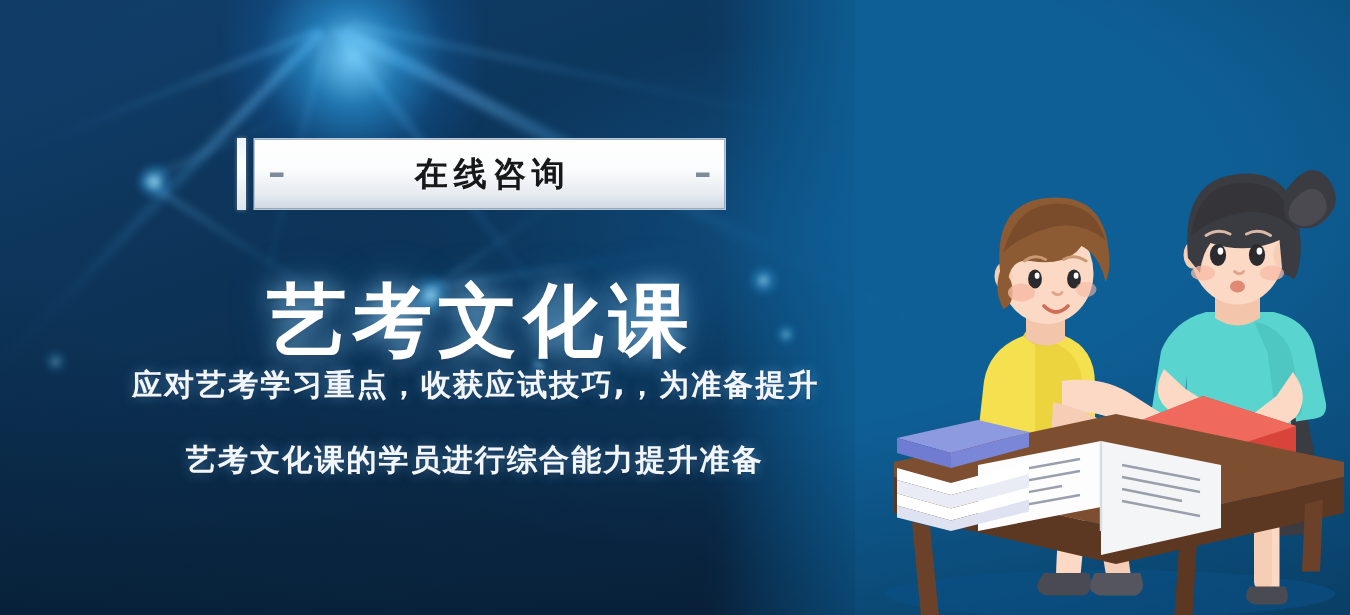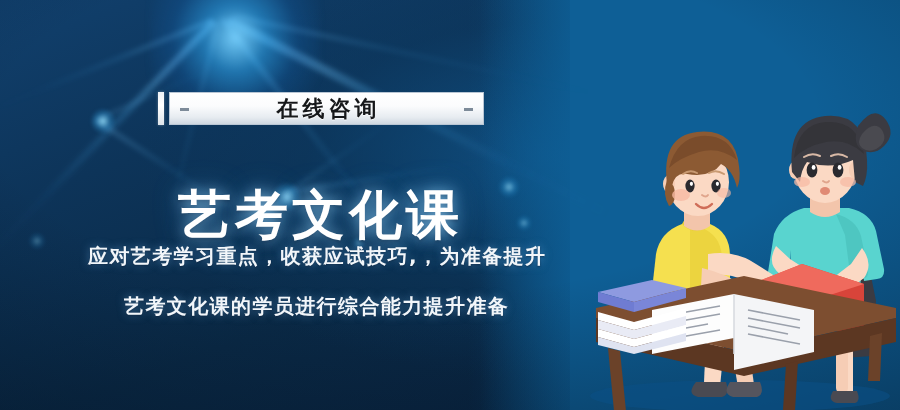--- a/index.html
+++ b/index.html
@@ -73,21 +73,21 @@
   .r10{ left:286px; top:192px; width:180px; height:4px;  transform:rotate(-35deg); opacity:.3; }
 
   .vignette {
     position:absolute; inset:0;
     background:radial-gradient(ellipse 120% 110% at 45% 30%, rgba(0,0,0,0) 38%, rgba(3,16,32,0.45) 82%, rgba(2,12,26,0.7) 100%);
   }
 
   
   .badge-wrap {
     position:absolute; left:158px; top:92px;
-    width:326px; height:33px;
+    width:326px; height:48px;
     display:flex; align-items:stretch;
   }
   .badge-tick {
     width:6px;
     background:linear-gradient(180deg,#eef2f6 0%, #ffffff 40%, #dde4ea 100%);
     box-shadow:0 0 3px rgba(255,255,255,.35);
     flex:0 0 auto;
   }
   .badge-gap { width:5px; flex:0 0 auto; }
   .badge-panel {

